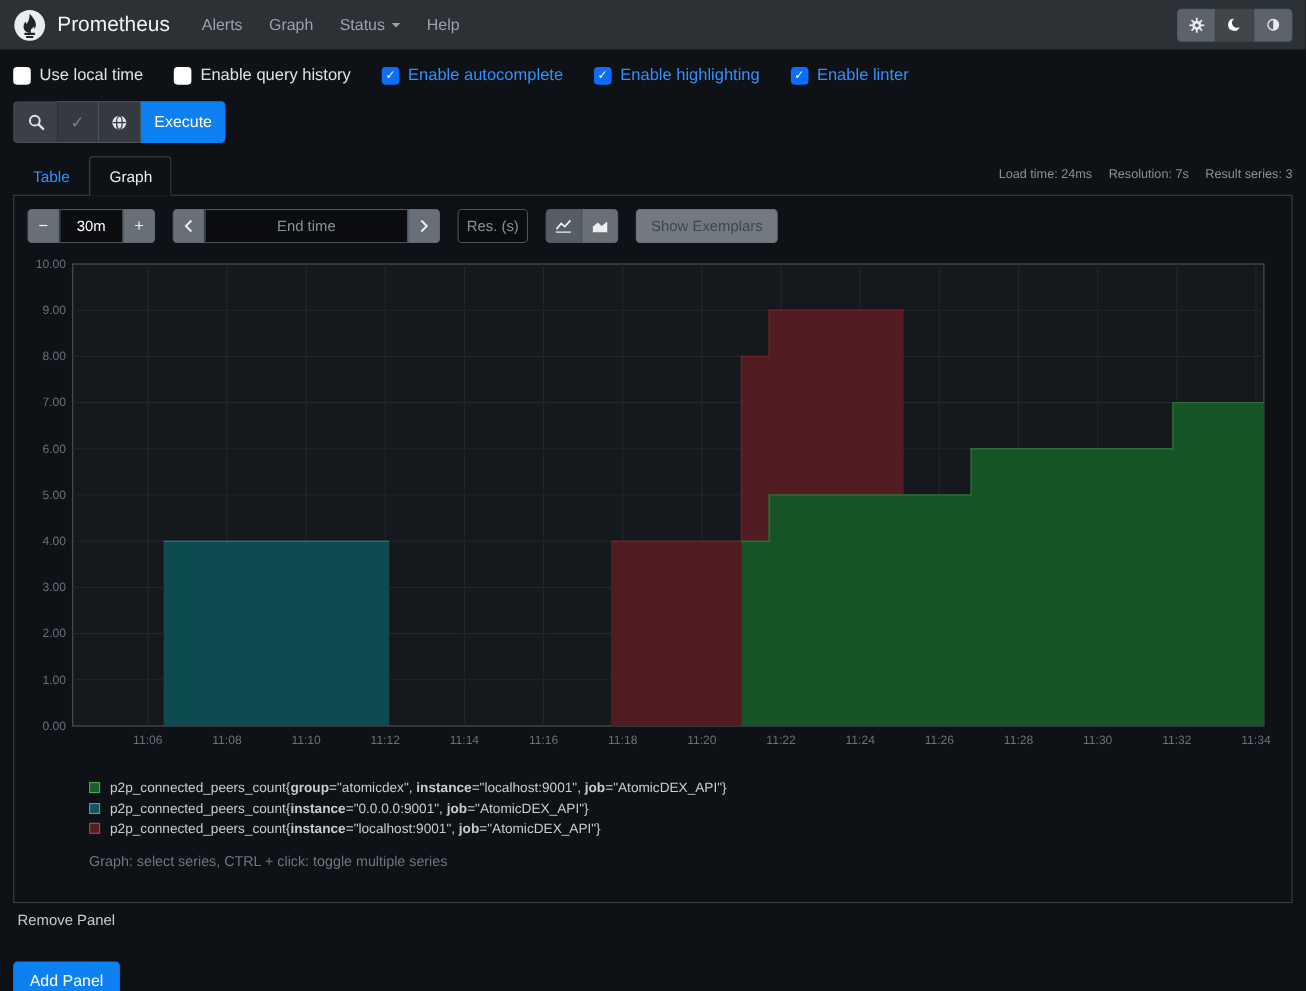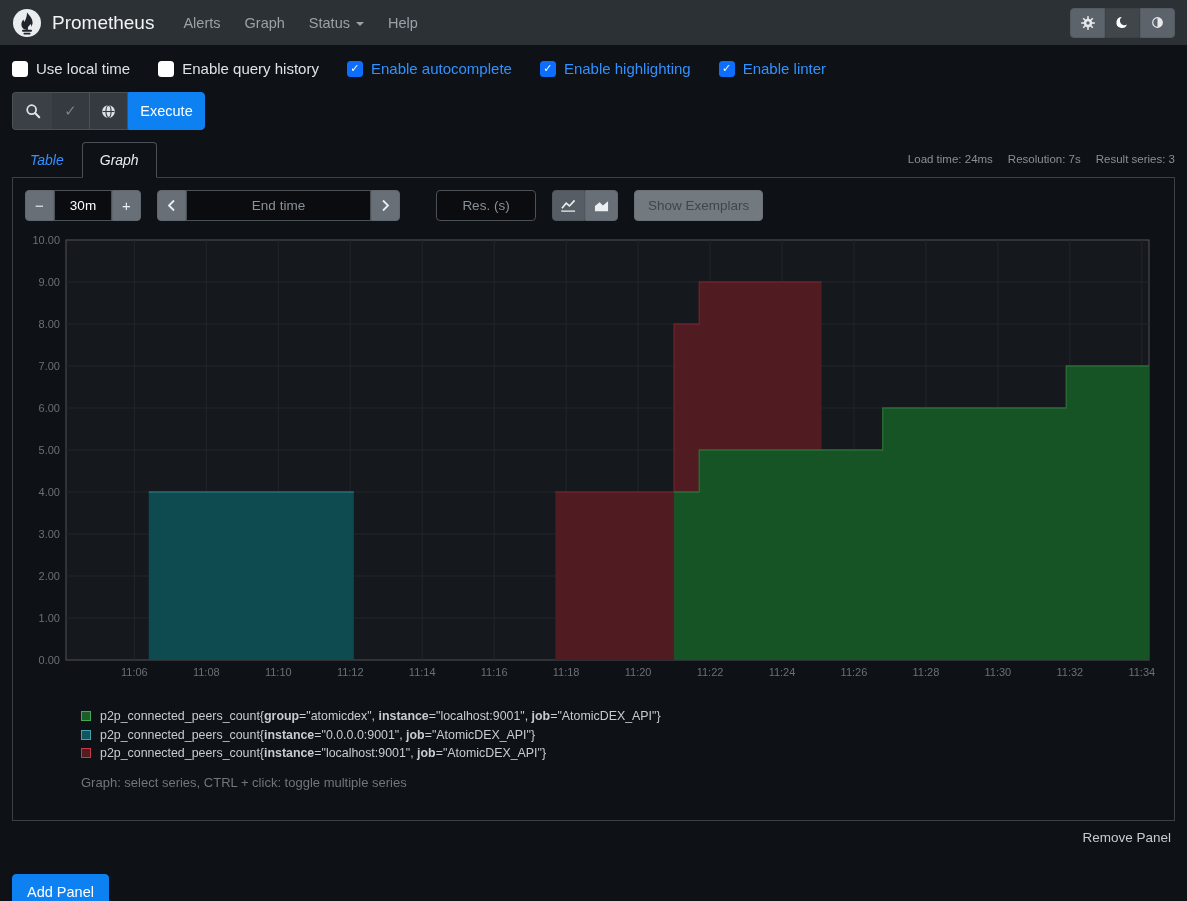--- a/index.html
+++ b/index.html
@@ -32,50 +32,50 @@
   .query-row { display: flex; margin: 2px 12px 0; height: 38px; }
   .q-addon, .q-btn { display:flex; align-items:center; justify-content:center; border:1px solid #4a5157; }
   .q-addon { width: 40px; background: #3a4046; border-radius: 4px 0 0 4px; border-right: none; }
   .q-input { flex: 1; background: #0b0e12; border: 1px solid #4a5157; color: #e6e9ec; font-family: "DejaVu Sans Mono", monospace; font-size: 14px; padding: 0 12px; outline: none; }
   .q-btn { width: 38px; background: #343a40; border-left: none; cursor: pointer; }
   .q-btn.check { color: #7a828a; font-size: 15px; }
   .q-exec { width: 77px; background: #0d80f2; border: 1px solid #0d80f2; color: #fff; font-size: 14.5px; border-radius: 0 4px 4px 0; cursor: pointer; font-family: inherit; }
   
   .tabs-row { display: flex; justify-content: space-between; align-items: flex-end; margin: 12px 12px 0; position: relative; z-index: 2; }
   .tabs { display: flex; }
-  .tab { font-size: 14px; padding: 9px 17px; cursor: pointer; border: 1px solid transparent; border-radius: 4px 4px 0 0; margin-bottom: -1px; font-style: italic; }
+  .tab { font-size: 14px; padding: 9px 17px; cursor: pointer; border: 1px solid transparent; border-radius: 4px 4px 0 0; margin-bottom: -1px; }
   .tab.inactive { color: #3291ff; }
   .tab.active { color: #e9ecef; background: #0e1116; border-color: #495057; border-bottom-color: #0e1116; }
   .stats { display: flex; gap: 15px; font-size: 11.5px; color: #8a9096; margin-bottom: 12px; }
   
   .panel { margin: 0 12px; border: 1px solid #3a4046; padding: 11px 10px 30px; background: #0e1116; position: relative; z-index: 1; }
   .controls { display: flex; gap: 16px; margin: 1px 2px 12px; }
   .grp { display: flex; }
   .cbtn { height: 31px; background: #686f76; border: 1px solid #60676e; color: #eceff1; font-size: 15px; cursor: pointer; display:flex; align-items:center; justify-content:center; }
   .grp .cbtn:first-child { border-radius: 4px 0 0 4px; }
   .grp .cbtn:last-child { border-radius: 0 4px 4px 0; }
   .cbtn.sq { width: 29px; }
   .cbtn.icon { width: 33px; }
   .cbtn.icon.sel { background: #565d64; border-color: #4f565c; }
   .cinput { height: 31px; background: #0a0c0f; border: 1px solid #4a5157; color: #fff; text-align: center; font-size: 13.5px; outline: none; font-family: inherit; }
   .cinput::placeholder { color: #8a9197; }
   .cinput.range { width: 58px; }
   .cinput.endtime { width: 185px; }
-  .cinput.res { width: 100px; border-radius: 4px; margin-left: 20px; }
+  .cinput.res { width: 64px; border-radius: 4px; }
   .exemplars { height: 31px; padding: 0 13px; background: #72797f; border: 1px solid #6a7177; color: #3f464c; font-size: 13.5px; border-radius: 4px; cursor: pointer; font-family: inherit; }
   
   #chart { margin: 4px 0 0 2px; height: 454px; cursor: crosshair; }
   
   .legend { margin: 20px 0 0 58px; }
   .legend-item { font-size: 12.4px; color: #c9ccce; line-height: 18.5px; cursor: pointer; }
   .legend-item b { font-weight: bold; }
   .swatch { display: inline-block; width: 10px; height: 10px; margin-right: 9px; vertical-align: -1px; }
   .hint { margin: 12px 0 0 58px; color: #6f767d; font-size: 13px; }
   
-  .below-panel { text-align: right; margin: 7px 16px 0; }
+  .below-panel { margin: 7px 16px 0; }
   .remove-panel { color: #c6cbcf; font-size: 13.5px; cursor: pointer; }
   .add-panel { margin: 28px 12px; background: #0d80f2; border: 1px solid #0d80f2; color: #fff; font-size: 14.5px; padding: 9px 14px; border-radius: 4px; cursor: pointer; font-family: inherit; }
   svg { display: block; }
 </style>
 </head>
 <body>
 
 
 
 

